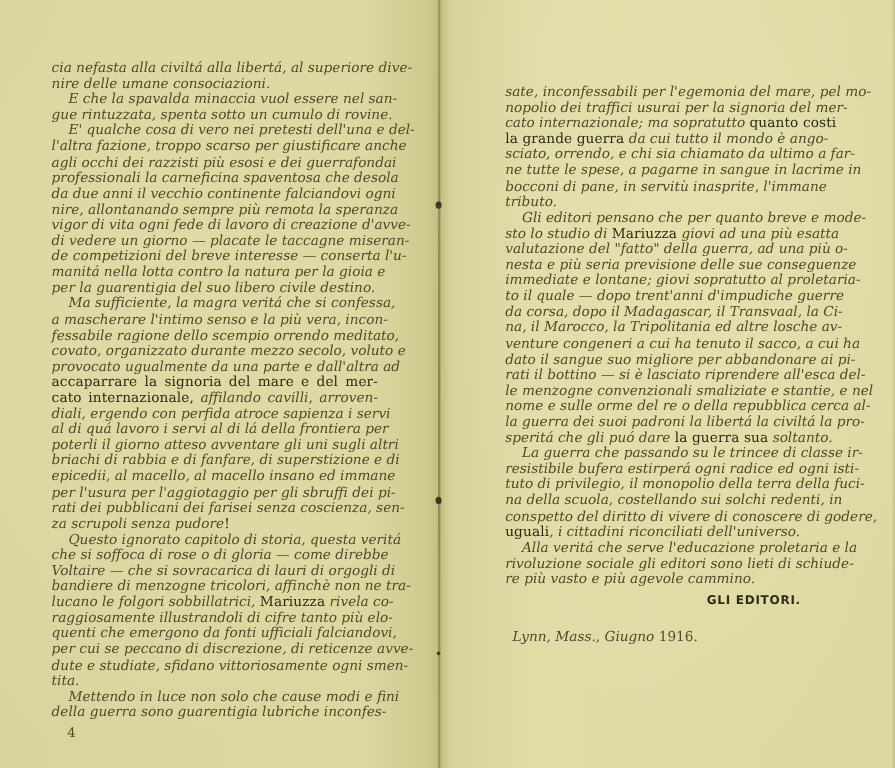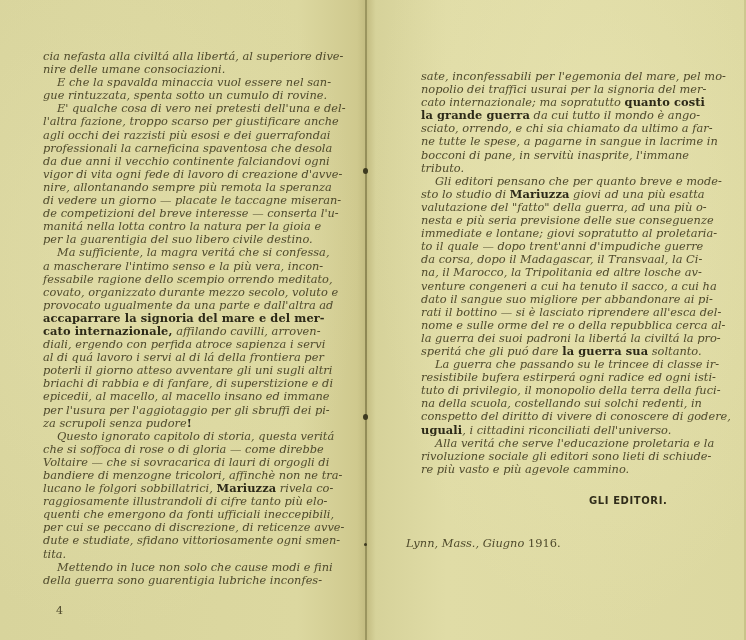--- a/index.html
+++ b/index.html
@@ -26,71 +26,72 @@
     font-size: 11.4px; line-height: 13.1px;
     color: #4f4a2c;
     font-style: italic;
     text-align: justify;
   }
   .left .text { left: 43px; top: 50px; width: 272px; }
   .right .text { left: 54px; top: 70px; width: 266px; }
   .line { display: block; white-space: nowrap; text-align-last: justify; }
   .line.last { text-align-last: left; }
   .indent { padding-left: 14px; }
-  b, .bold { font-style: normal; font-weight: bold; color: #2c2918; letter-spacing: 0.1px; }
+  b, .bold { font-style: normal; font-weight: normal; color: #2c2918; letter-spacing: 0.1px; }
   .page-number { position: absolute; left: 56px; top: 604px; font-style: normal;
     font-size: 11px; color: #4f4a2c; }
   .signature { position: absolute; left: 589px; top: 495px; font-family: "DejaVu Sans", "Liberation Sans", sans-serif;
     font-weight: bold; font-size: 10px; letter-spacing: 0.6px; color: #302c1a; }
-  .dateline { position: absolute; left: 406px; top: 523px; font-size: 11.4px; color: #4f4a2c; margin-top: 13px; }
+  .dateline { position: absolute; left: 427px; top: 523px; font-size: 11.4px; color: #4f4a2c; }
   .dateline .it { font-style: italic; }
   .dateline .yr { font-style: normal; }
 </style>
 </head>
 <body>
 
 <div class="spread">
   <div class="page left">
     <div class="text" id="left-text">
         <span class="line"><span>cia nefasta alla civiltá alla libertá, al superiore dive-</span></span>
         <span class="line last"><span>nire delle umane consociazioni.</span></span>
         <span class="line indent"><span>E che la spavalda minaccia vuol essere nel san-</span></span>
         <span class="line last"><span>gue rintuzzata, spenta sotto un cumulo di rovine.</span></span>
         <span class="line indent"><span>E' qualche cosa di vero nei pretesti dell'una e del-</span></span>
         <span class="line"><span>l'altra fazione, troppo scarso per giustificare anche</span></span>
         <span class="line"><span>agli occhi dei razzisti più esosi e dei guerrafondai</span></span>
         <span class="line"><span>professionali la carneficina spaventosa che desola</span></span>
         <span class="line"><span>da due anni il vecchio continente falciandovi ogni</span></span>
+        <span class="line"><span>nire, allontanando sempre più remota la speranza</span></span>
         <span class="line"><span>vigor di vita ogni fede di lavoro di creazione d'avve-</span></span>
-        <span class="line"><span>nire, allontanando sempre più remota la speranza</span></span>
         <span class="line"><span>di vedere un giorno — placate le taccagne miseran-</span></span>
         <span class="line"><span>de competizioni del breve interesse — conserta l'u-</span></span>
         <span class="line"><span>manitá nella lotta contro la natura per la gioia e</span></span>
         <span class="line last"><span>per la guarentigia del suo libero civile destino.</span></span>
         <span class="line indent"><span>Ma sufficiente, la magra veritá che si confessa,</span></span>
         <span class="line"><span>a mascherare l'intimo senso e la più vera, incon-</span></span>
         <span class="line"><span>fessabile ragione dello scempio orrendo meditato,</span></span>
         <span class="line"><span>covato, organizzato durante mezzo secolo, voluto e</span></span>
         <span class="line"><span>provocato ugualmente da una parte e dall'altra ad</span></span>
         <span class="line"><span class="bold">accaparrare la signoria del mare e del mer-</span></span>
         <span class="line"><span class="bold">cato internazionale,</span><span> affilando cavilli, arroven-</span></span>
         <span class="line"><span>diali, ergendo con perfida atroce sapienza i servi</span></span>
         <span class="line"><span>al di quá lavoro i servi al di lá della frontiera per</span></span>
         <span class="line"><span>poterli il giorno atteso avventare gli uni sugli altri</span></span>
         <span class="line"><span>briachi di rabbia e di fanfare, di superstizione e di</span></span>
         <span class="line"><span>epicedii, al macello, al macello insano ed immane</span></span>
         <span class="line"><span>per l'usura per l'aggiotaggio per gli sbruffi dei pi-</span></span>
+        <span class="line"><span>rati dei pubblicani dei farisei senza coscienza, sen-</span></span>
         <span class="line last"><span>za scrupoli senza pudore</span><span class="bold">!</span></span>
         <span class="line indent"><span>Questo ignorato capitolo di storia, questa veritá</span></span>
         <span class="line"><span>che si soffoca di rose o di gloria — come direbbe</span></span>
         <span class="line"><span>Voltaire — che si sovracarica di lauri di orgogli di</span></span>
         <span class="line"><span>bandiere di menzogne tricolori, affinchè non ne tra-</span></span>
         <span class="line"><span>lucano le folgori sobbillatrici, </span><span class="bold">Mariuzza</span><span> rivela co-</span></span>
         <span class="line"><span>raggiosamente illustrandoli di cifre tanto più elo-</span></span>
-        <span class="line"><span>quenti che emergono da fonti ufficiali ineccepibili,</span></span>
+        <span class="line"><span>quenti che emergono da fonti ufficiali falciandovi,</span></span>
         <span class="line"><span>per cui se peccano di discrezione, di reticenze avve-</span></span>
         <span class="line"><span>dute e studiate, sfidano vittoriosamente ogni smen-</span></span>
         <span class="line last"><span>tita.</span></span>
         <span class="line indent"><span>Mettendo in luce non solo che cause modi e fini</span></span>
         <span class="line"><span>della guerra sono guarentigia lubriche inconfes-</span></span>
       </div>
     <div class="page-number">4</div>
   </div>
 
   <div class="spine"></div>
@@ -112,20 +113,21 @@
         <span class="line"><span>sto lo studio di </span><span class="bold">Mariuzza</span><span> giovi ad una più esatta</span></span>
         <span class="line"><span>valutazione del "fatto" della guerra, ad una più o-</span></span>
         <span class="line"><span>nesta e più seria previsione delle sue conseguenze</span></span>
         <span class="line"><span>immediate e lontane; giovi sopratutto al proletaria-</span></span>
         <span class="line"><span>to il quale — dopo trent'anni d'impudiche guerre</span></span>
         <span class="line"><span>da corsa, dopo il Madagascar, il Transvaal, la Ci-</span></span>
         <span class="line"><span>na, il Marocco, la Tripolitania ed altre losche av-</span></span>
         <span class="line"><span>venture congeneri a cui ha tenuto il sacco, a cui ha</span></span>
         <span class="line"><span>dato il sangue suo migliore per abbandonare ai pi-</span></span>
         <span class="line"><span>rati il bottino — si è lasciato riprendere all'esca del-</span></span>
+        <span class="line"><span>le menzogne convenzionali smaliziate e stantie, e nel</span></span>
         <span class="line"><span>nome e sulle orme del re o della repubblica cerca al-</span></span>
         <span class="line"><span>la guerra dei suoi padroni la libertá la civiltá la pro-</span></span>
         <span class="line last"><span>speritá che gli puó dare </span><span class="bold">la guerra sua</span><span> soltanto.</span></span>
         <span class="line indent"><span>La guerra che passando su le trincee di classe ir-</span></span>
         <span class="line"><span>resistibile bufera estirperá ogni radice ed ogni isti-</span></span>
         <span class="line"><span>tuto di privilegio, il monopolio della terra della fuci-</span></span>
         <span class="line"><span>na della scuola, costellando sui solchi redenti, in</span></span>
         <span class="line"><span>conspetto del diritto di vivere di conoscere di godere,</span></span>
         <span class="line last"><span class="bold">uguali</span><span>, i cittadini riconciliati dell'universo.</span></span>
         <span class="line indent"><span>Alla veritá che serve l'educazione proletaria e la</span></span>

